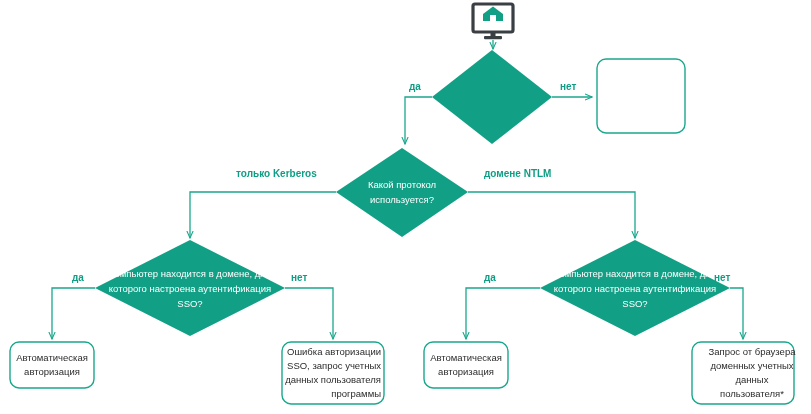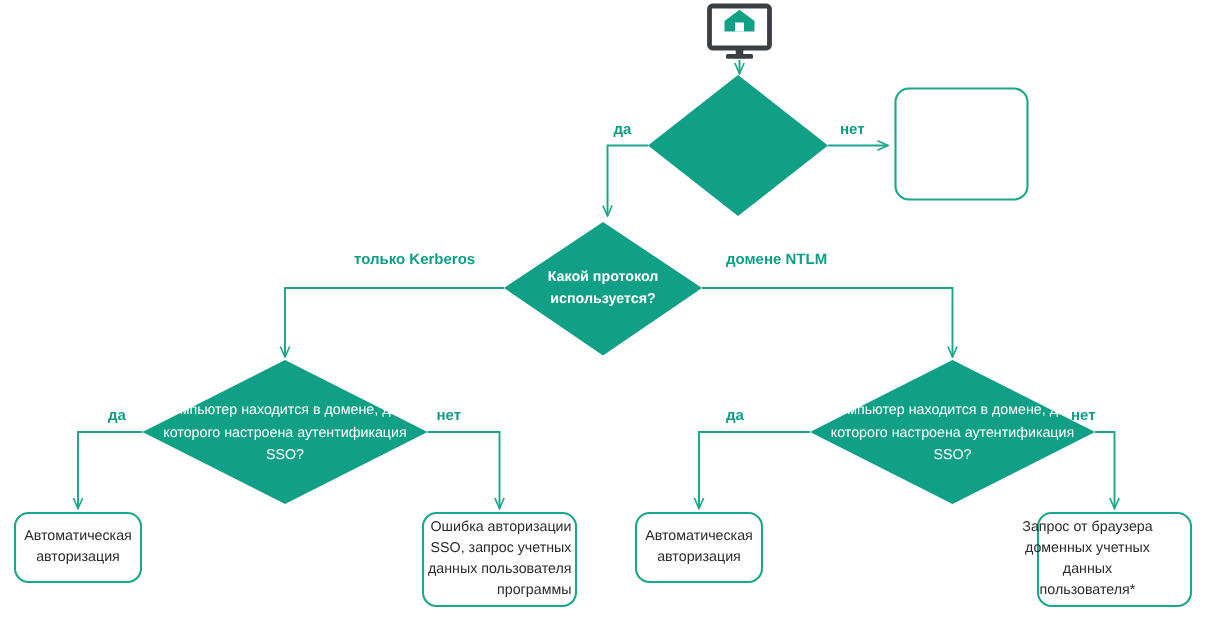--- a/index.html
+++ b/index.html
@@ -109,34 +109,34 @@
     <rect x="10" y="342" width="84" height="46" rx="9" ry="9" fill="#ffffff" stroke="#1aa78d" stroke-width="1.4"></rect>
 
     <rect x="282" y="342" width="102" height="62" rx="9" ry="9" fill="#ffffff" stroke="#1aa78d" stroke-width="1.4"></rect>
 
     <rect x="424" y="342" width="84" height="46" rx="9" ry="9" fill="#ffffff" stroke="#1aa78d" stroke-width="1.4"></rect>
 
     <rect x="692" y="342" width="102" height="62" rx="9" ry="9" fill="#ffffff" stroke="#1aa78d" stroke-width="1.4"></rect>
   </svg>
 
 
-  <div class="node-text diamond-label" style="left:345px;top:173px;width:114px;height:38px;font-weight:bold;">Какой протокол используется?</div>
+  <div class="node-text diamond-label" style="left:345px;top:173px;width:114px;height:38px;">Какой протокол используется?</div>
 
   <div class="node-text diamond-label" style="left:107px;top:258px;width:166px;height:60px;">Компьютер находится в домене, для которого настроена аутентификация SSO?</div>
 
   <div class="node-text diamond-label" style="left:552px;top:258px;width:166px;height:60px;">Компьютер находится в домене, для которого настроена аутентификация SSO?</div>
 
 
   <div class="node-text box-label" style="left:13px;top:345px;width:78px;height:40px;">Автоматическая авторизация</div>
 
   <div class="node-text box-label" style="left:285px;top:345px;width:96px;height:56px;text-align:right;">Ошибка авторизации SSO, запрос учетных данных пользователя программы</div>
 
   <div class="node-text box-label" style="left:427px;top:345px;width:78px;height:40px;">Автоматическая авторизация</div>
 
-  <div class="node-text box-label" style="left:677px;top:345px;width:96px;height:56px;">Запрос от браузера доменных учетных данных пользователя*</div>
+  <div class="node-text box-label" style="left:704px;top:345px;width:96px;height:56px;">Запрос от браузера доменных учетных данных пользователя*</div>
 
   <div class="edge-label" style="left:409px;top:81px;">да</div>
 
   <div class="edge-label" style="left:560px;top:81px;">нет</div>
 
   <div class="edge-label" style="left:236px;top:168px;">только Kerberos</div>
 
   <div class="edge-label" style="left:484px;top:168px;">домене NTLM</div>
 
   <div class="edge-label" style="left:72px;top:272px;">да</div>

